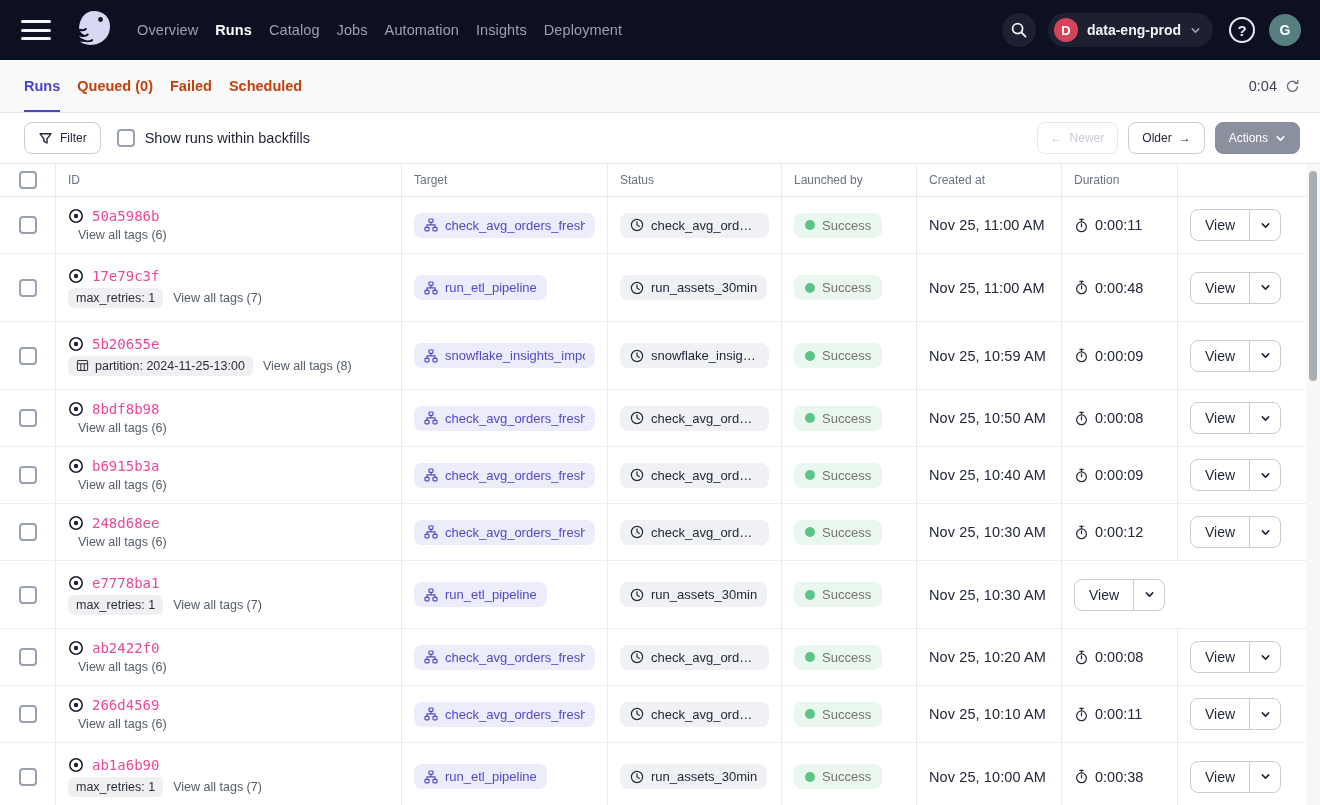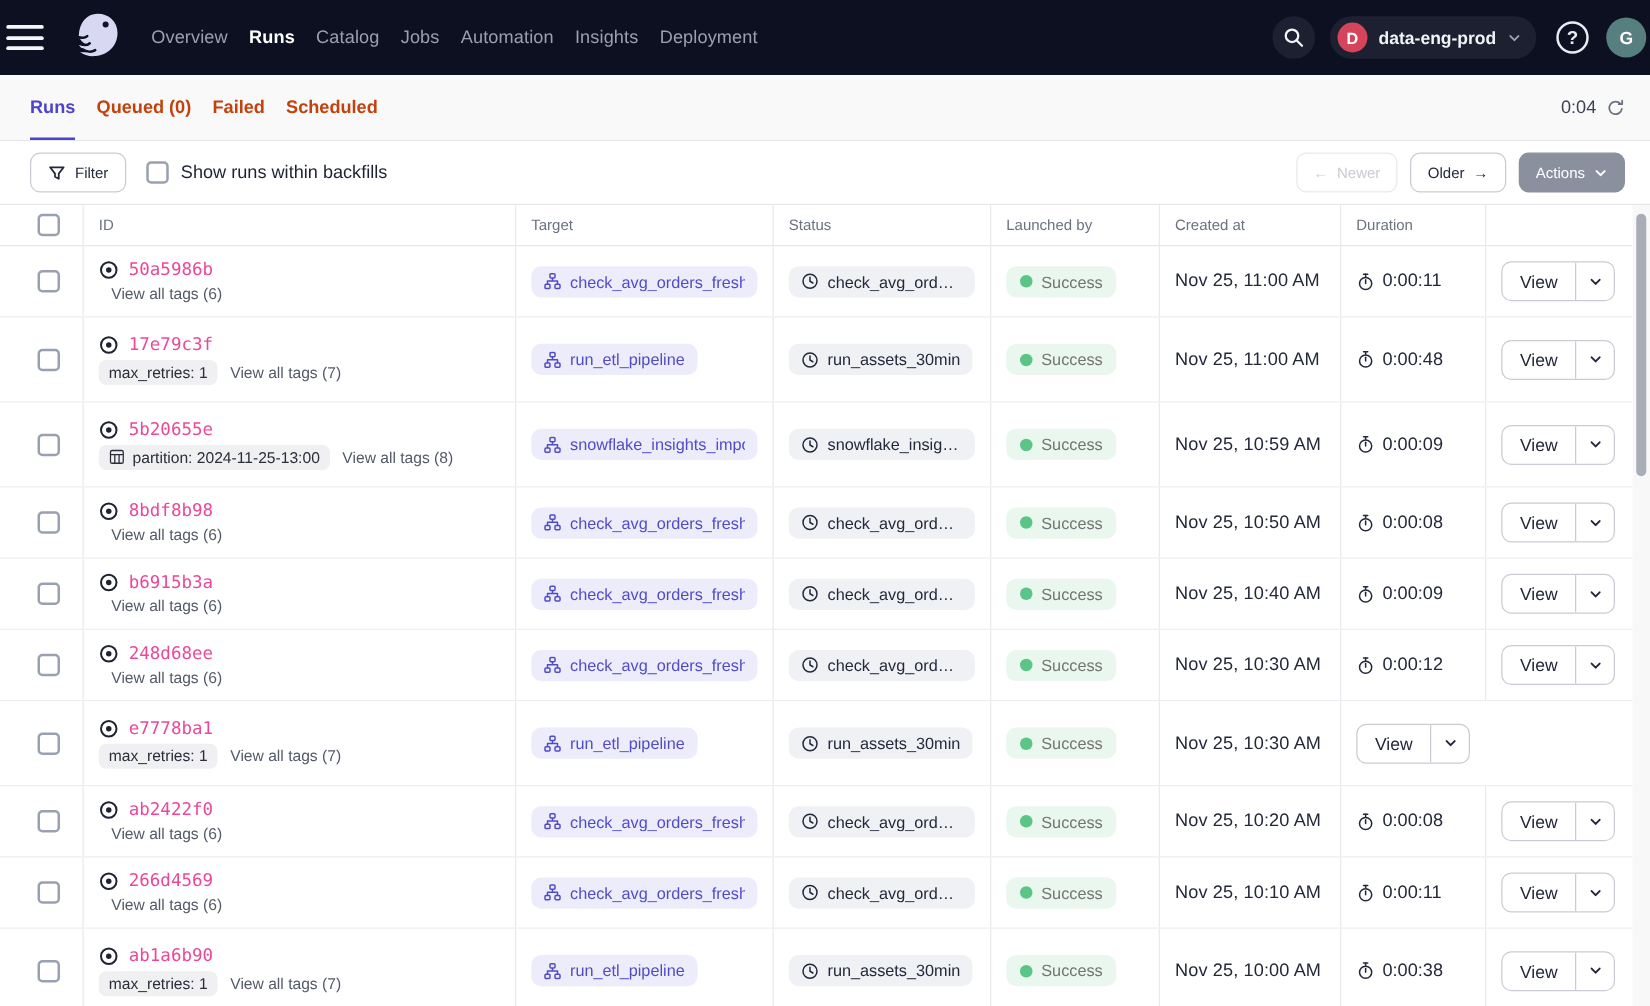--- a/index.html
+++ b/index.html
@@ -1,20 +1,20 @@
 <!DOCTYPE html>
 <html><head>
 <meta charset="utf-8">
 <style>
   * { margin:0; padding:0; box-sizing:border-box; }
   html,body { width:1320px; height:805px; overflow:hidden; background:#fff;
     font-family:"Liberation Sans", sans-serif; color:#1E2232; }
 
   
-  .topnav { height:60px; background:#0D1021; display:flex; align-items:center; padding:0 3px; }
+  .topnav { height:60px; background:#0D1021; display:flex; align-items:center; padding:0 19px; }
   .hamburger { width:30px; height:20px; display:flex; flex-direction:column; justify-content:space-between; cursor:pointer; margin-left:2px; }
   .hamburger span { height:3px; background:#F5F6FA; border-radius:2px; }
   .logo { margin-left:22px; width:42px; height:44px; }
   .nav-items { display:flex; gap:17px; margin-left:22px; }
   .nav-item { color:#9AA0AF; font-size:14.5px; font-weight:500; cursor:pointer; letter-spacing:.1px; }
   .nav-item.active { color:#FFFFFF; font-weight:700; }
   .topnav-right { margin-left:auto; display:flex; align-items:center; gap:12px; }
   .icon-circle-btn { width:34px; height:34px; border-radius:50%; background:#1C2030; display:flex; align-items:center; justify-content:center; cursor:pointer; }
   .workspace-pill { height:34px; background:#1C2030; border-radius:17px; display:flex; align-items:center; gap:9px; padding:0 12px 0 6px; cursor:pointer; }
   .workspace-badge { width:24px; height:24px; border-radius:50%; background:#D4445A; color:#fff; font-size:13px; font-weight:700; display:flex; align-items:center; justify-content:center; }
@@ -34,21 +34,21 @@
   .btn { display:inline-flex; align-items:center; gap:7px; border:1px solid #C9CCD4; background:#fff; border-radius:8px; height:32px; padding:0 13px; font-size:12px; font-weight:500; color:#23283A; cursor:pointer; font-family:inherit; }
   .btn.disabled { color:#C9CCD4; border-color:#E8E9EC; cursor:default; }
   .btn.gray-solid { background:#8A909D; border-color:#8A909D; color:#fff; }
   .checkbox { width:18px; height:18px; border:2px solid #99A1B1; border-radius:4px; background:#fff; cursor:pointer; flex:none; }
   .backfills { display:flex; align-items:center; gap:10px; margin-left:16px; }
   .backfills-label { font-size:14.5px; color:#1E2232; }
   .toolbar-right { margin-left:auto; display:flex; align-items:center; gap:10px; }
 
   
   .table { border-top:1px solid #E7E8EB; position:relative; height:642px; overflow:hidden; }
-  .grid-row { display:grid; grid-template-columns:56px 346px 206px 174px 135px 145px 116px 1fr;padding-left:11px; }
+  .grid-row { display:grid; grid-template-columns:56px 346px 206px 174px 135px 145px 116px 1fr; }
   .cell { border-right:1px solid #E9EAEE; display:flex; align-items:center; padding:0 12px; min-width:0; }
   .cell:last-child { border-right:none; }
   .thead { height:33px; border-bottom:1px solid #E7E8EB; }
   .thead .cell { font-size:12px; color:#6B7280; font-weight:400; }
   .cell.cb { justify-content:center; padding:0; }
   .row { border-bottom:1px solid #EDEEF1; min-height:57px; }
   .row.tall { min-height:68px; }
   .id-cell { flex-direction:column; align-items:flex-start; justify-content:center; gap:4px; padding:7px 12px; }
   .id-line { display:flex; align-items:center; gap:8px; }
   .run-id { font-family:"DejaVu Sans Mono", monospace; font-size:14px; color:#ec4899; cursor:pointer; }

